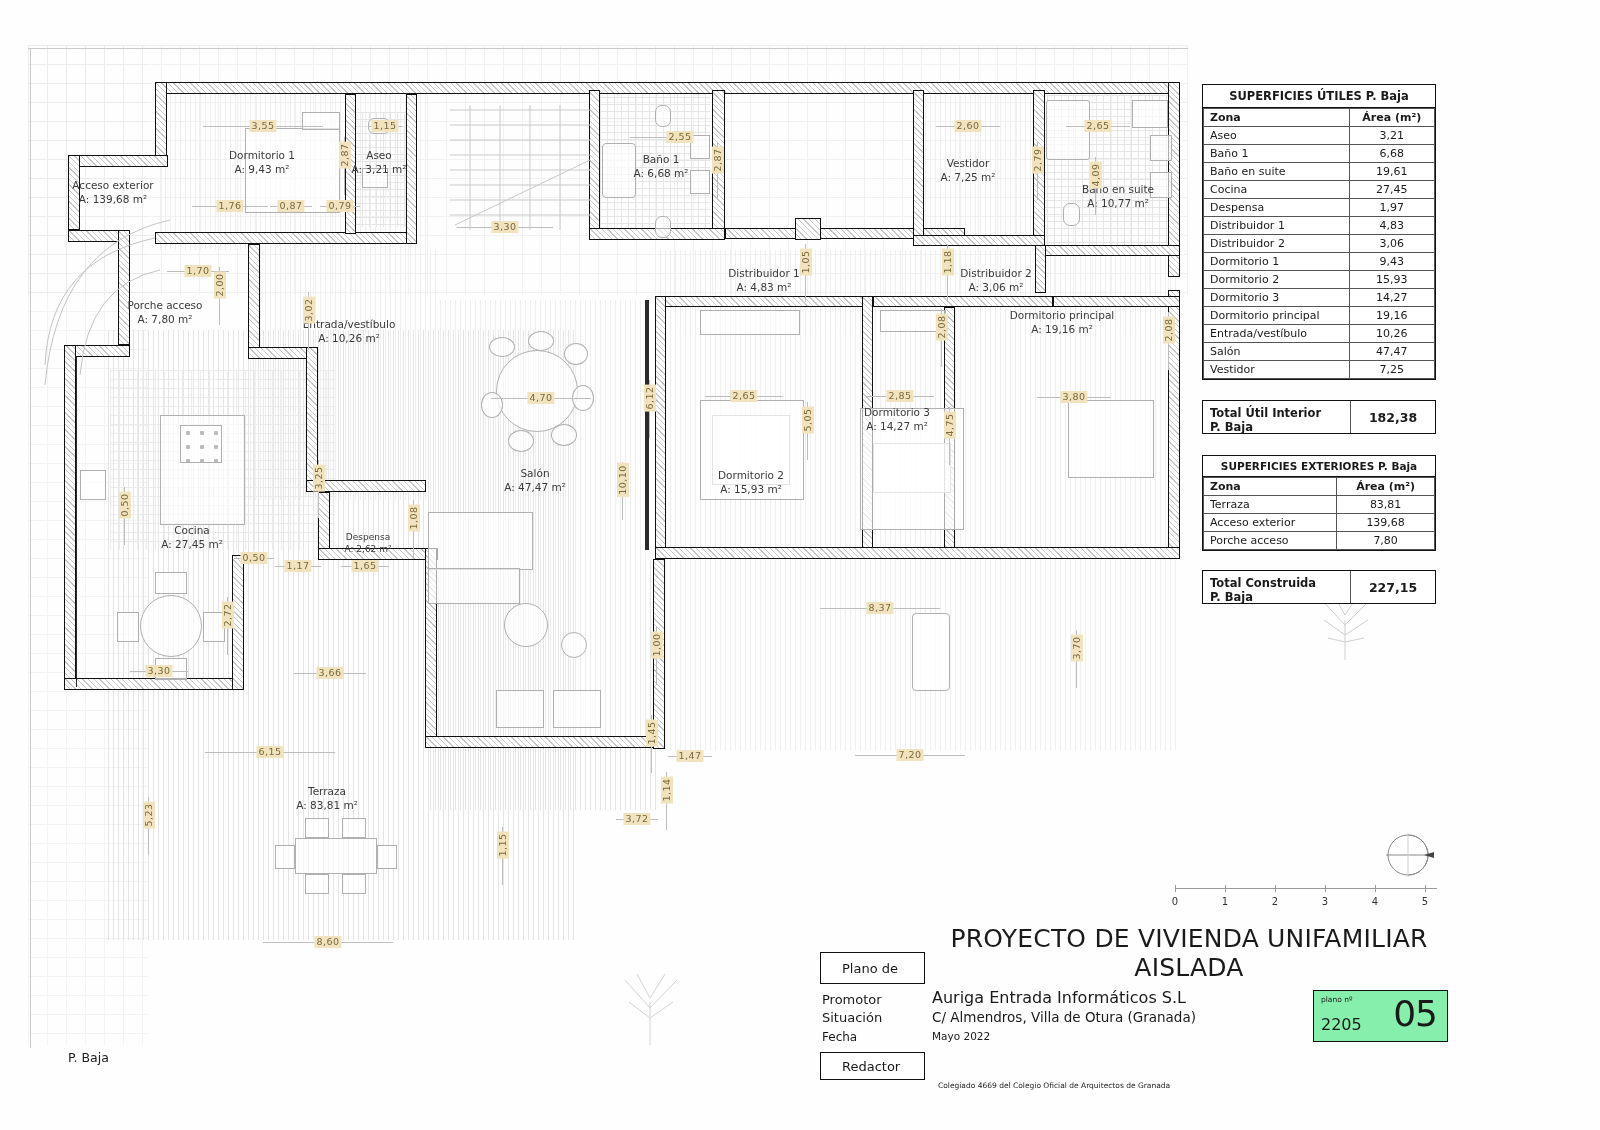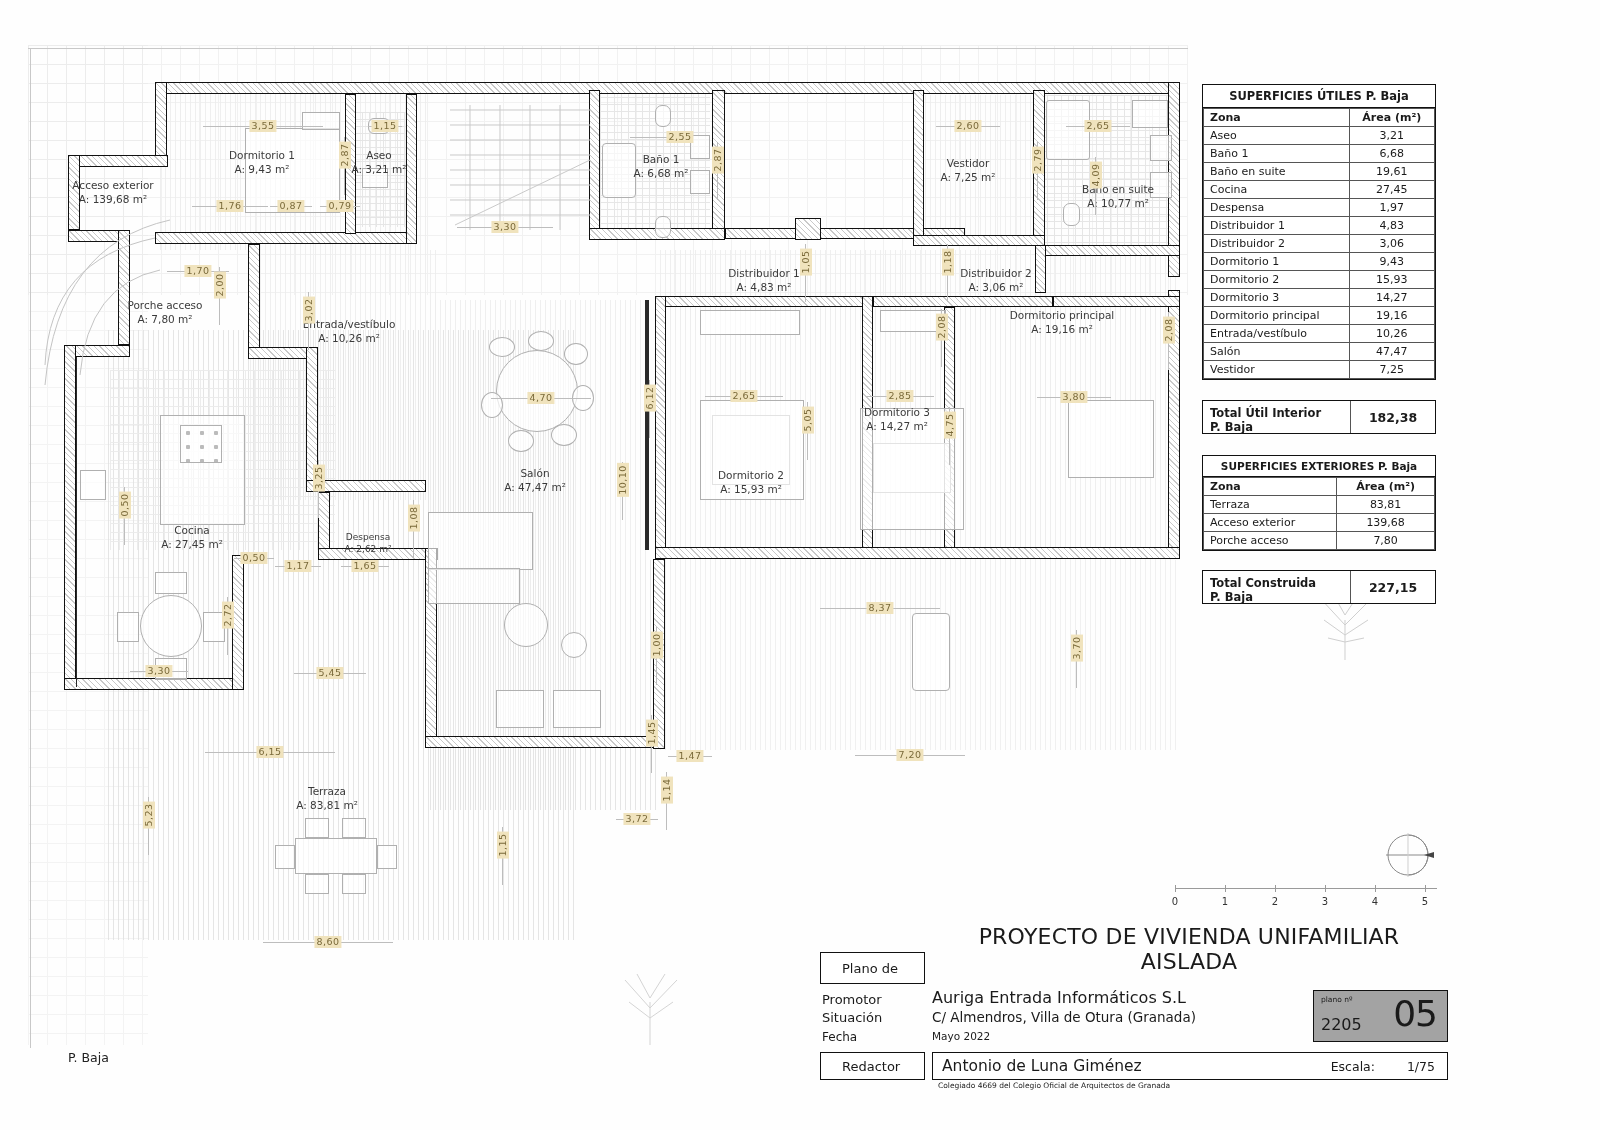--- a/index.html
+++ b/index.html
@@ -75,31 +75,31 @@
   .tbl td.a{text-align:center;}
   .totbox{position:absolute;border:1.4px solid #111;background:#fff;display:flex;box-sizing:border-box;}
   .totbox .lbl{flex:0 0 148px;font-weight:bold;font-size:11.5px;line-height:1.25;
     padding:5px 7px;box-sizing:border-box;border-right:1px solid #555;}
   .totbox .val{flex:1;font-weight:bold;font-size:12.5px;display:flex;align-items:center;
     justify-content:center;}
 
   
   #titleblock{position:absolute;left:820px;top:922px;width:628px;height:168px;}
   .tb-title{position:absolute;left:110px;top:2px;width:518px;text-align:center;
-    font-size:22px;font-weight:normal;letter-spacing:.2px;}
+    font-size:25px;font-weight:normal;letter-spacing:.2px;}
   .tb-cell{position:absolute;border:1.3px solid #111;box-sizing:border-box;display:flex;
     align-items:center;background:#fff;}
   .tb-cell.pad{padding-left:21px;}
   .tb-lbl{font-size:13px;}
   .tb-big{font-size:19px;}
   .tb-med{font-size:15.5px;}
   .tb-sm{font-size:11px;}
   .tb-xs{font-size:7.5px;}
   .tb-plain{position:absolute;}
-  .planobox{position:absolute;border:1.3px solid #111;box-sizing:border-box;background:#a3a3a3;}
+  .planobox{position:absolute;border:1.3px solid #111;box-sizing:border-box;background:#86efac;}
 
   
   .compass{position:absolute;}
 
   
   .scalebar{position:absolute;}
   .scalebar .axis{position:absolute;left:0;top:0;width:100%;height:1px;background:#9a9a9a;}
   .scalebar .tick{position:absolute;top:-3px;width:1px;height:7px;background:#9a9a9a;}
   .scalebar .num{position:absolute;top:8px;font-size:10px;color:#333;transform:translateX(-50%);}
 </style>
@@ -381,21 +381,21 @@
       <div class="dim" style="left: 1074px; top: 391px; transform: translateX(-50%);">3,80</div>
       <div class="dimline" style="left: 234px; top: 558px; width: 40px;"></div>
       <div class="dim" style="left: 254px; top: 552px; transform: translateX(-50%);">0,50</div>
       <div class="dimline" style="left: 275px; top: 566px; width: 46px;"></div>
       <div class="dim" style="left: 298px; top: 560px; transform: translateX(-50%);">1,17</div>
       <div class="dimline" style="left: 341px; top: 566px; width: 48px;"></div>
       <div class="dim" style="left: 365px; top: 560px; transform: translateX(-50%);">1,65</div>
       <div class="dimline" style="left: 130px; top: 671px; width: 58px;"></div>
       <div class="dim" style="left: 159px; top: 665px; transform: translateX(-50%);">3,30</div>
       <div class="dimline" style="left: 294px; top: 673px; width: 72px;"></div>
-      <div class="dim" style="left: 330px; top: 667px; transform: translateX(-50%);">5,45</div>
+      <div class="dim" style="left: 330px; top: 667px; transform: translateX(-50%);">3,66</div>
       <div class="dimline" style="left: 820px; top: 608px; width: 120px;"></div>
       <div class="dim" style="left: 880px; top: 602px; transform: translateX(-50%);">8,37</div>
       <div class="dimline" style="left: 205px; top: 752px; width: 130px;"></div>
       <div class="dim" style="left: 270px; top: 746px; transform: translateX(-50%);">6,15</div>
       <div class="dimline" style="left: 668px; top: 756px; width: 44px;"></div>
       <div class="dim" style="left: 690px; top: 750px; transform: translateX(-50%);">1,47</div>
       <div class="dimline" style="left: 855px; top: 755px; width: 110px;"></div>
       <div class="dim" style="left: 910px; top: 749px; transform: translateX(-50%);">7,20</div>
       <div class="dimline" style="left: 616px; top: 819px; width: 42px;"></div>
       <div class="dim" style="left: 637px; top: 813px; transform: translateX(-50%);">3,72</div>
@@ -611,21 +611,16 @@
 
     <div class="planobox" style="left:493px;top:68px;width:135px;height:52px;">
       <div style="position:absolute;left:7px;top:4px;font-size:7.5px;">plano nº</div>
       <div style="position:absolute;left:7px;top:24px;font-size:16px;">2205</div>
       <div style="position:absolute;right:10px;top:2px;font-size:36px;font-weight:normal;letter-spacing:-1px;">05</div>
     </div>
 
     <div class="tb-cell pad" style="left:0;top:130px;width:105px;height:28px;">
       <span class="tb-lbl">Redactor</span>
     </div>
-    <div class="tb-cell" style="left:112px;top:130px;width:516px;height:28px;padding-left:9px;">
-      <span class="tb-med">Antonio de Luna Giménez</span>
-      <span class="tb-sm" style="position:absolute;right:72px;font-size:12.5px;">Escala:</span>
-      <span class="tb-sm" style="position:absolute;right:12px;font-size:12.5px;">1/75</span>
-    </div>
     <div class="tb-xs" style="position:absolute;left:118px;top:159px;">Colegiado 4669 del Colegio Oficial de Arquitectos de Granada</div>
   </div>
 
 </div>
 
 </body></html>

